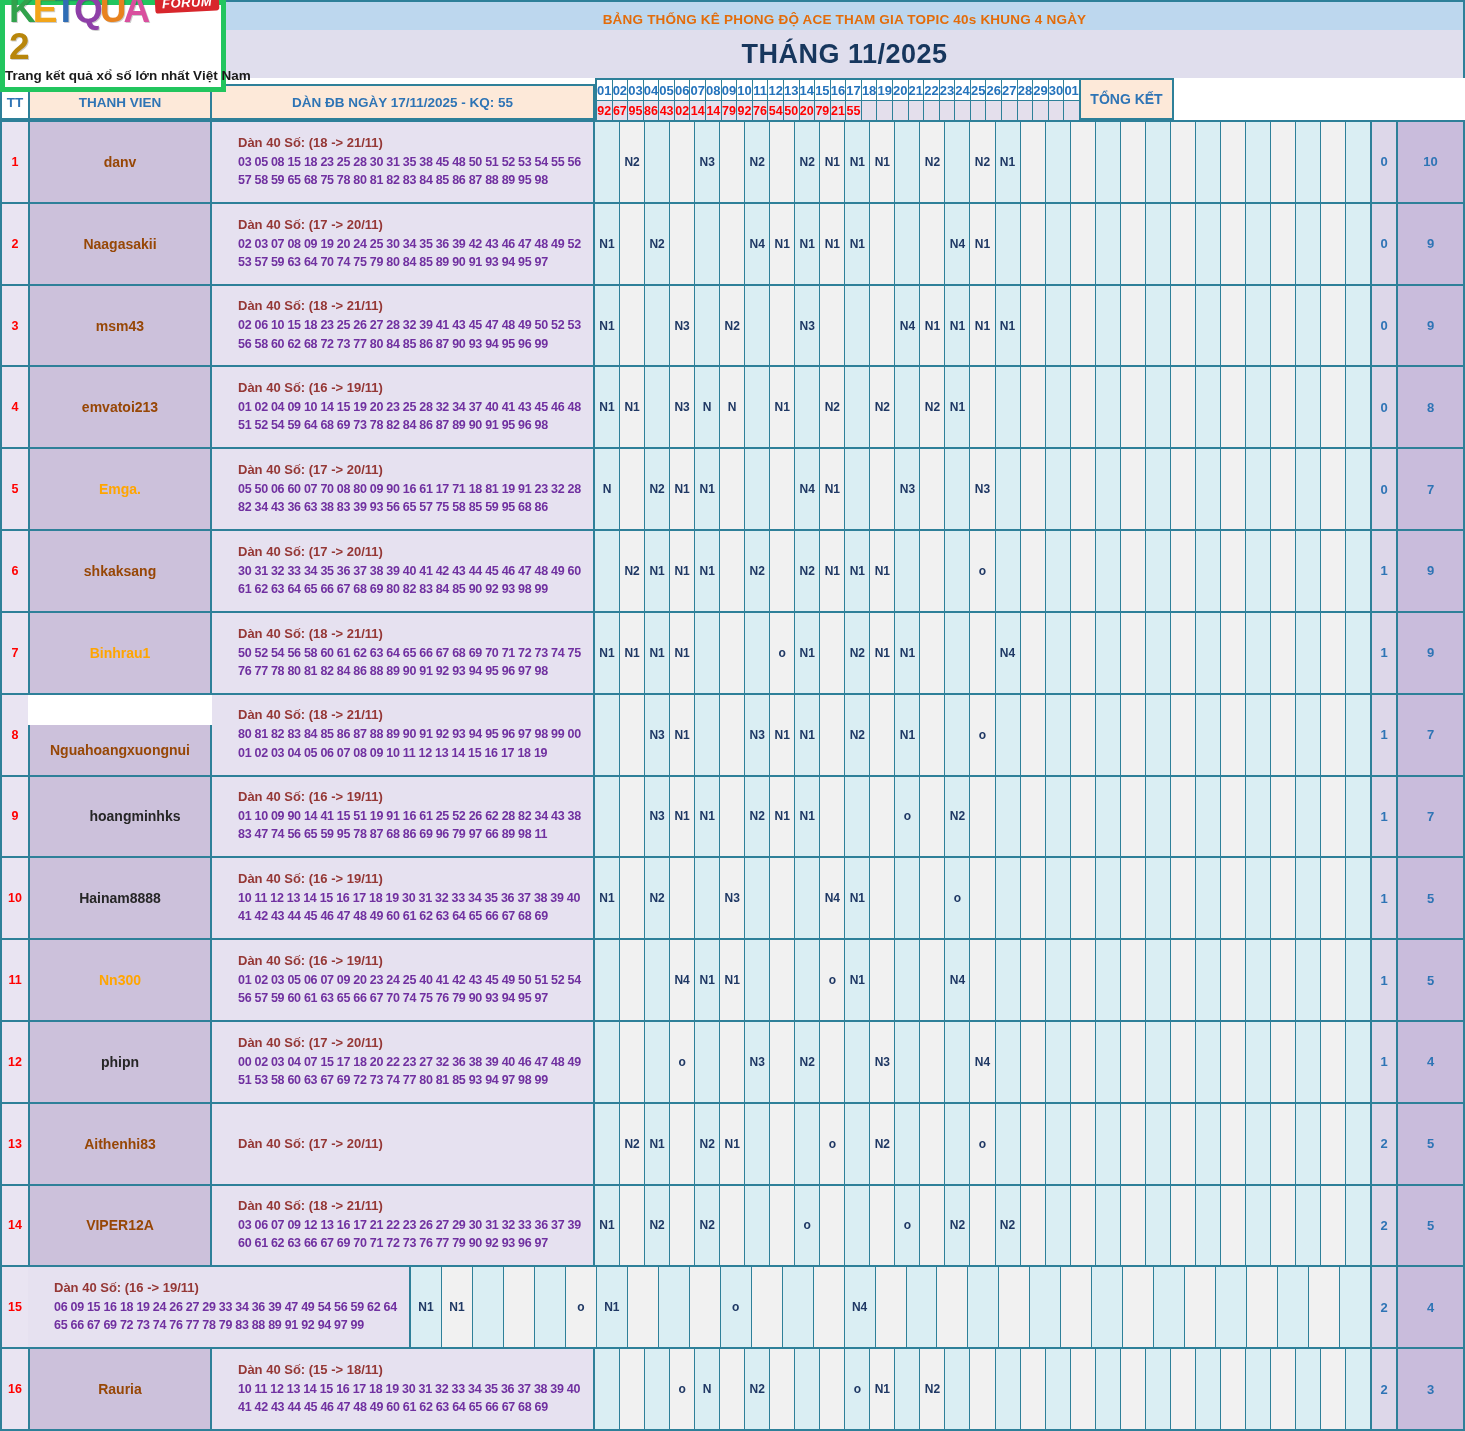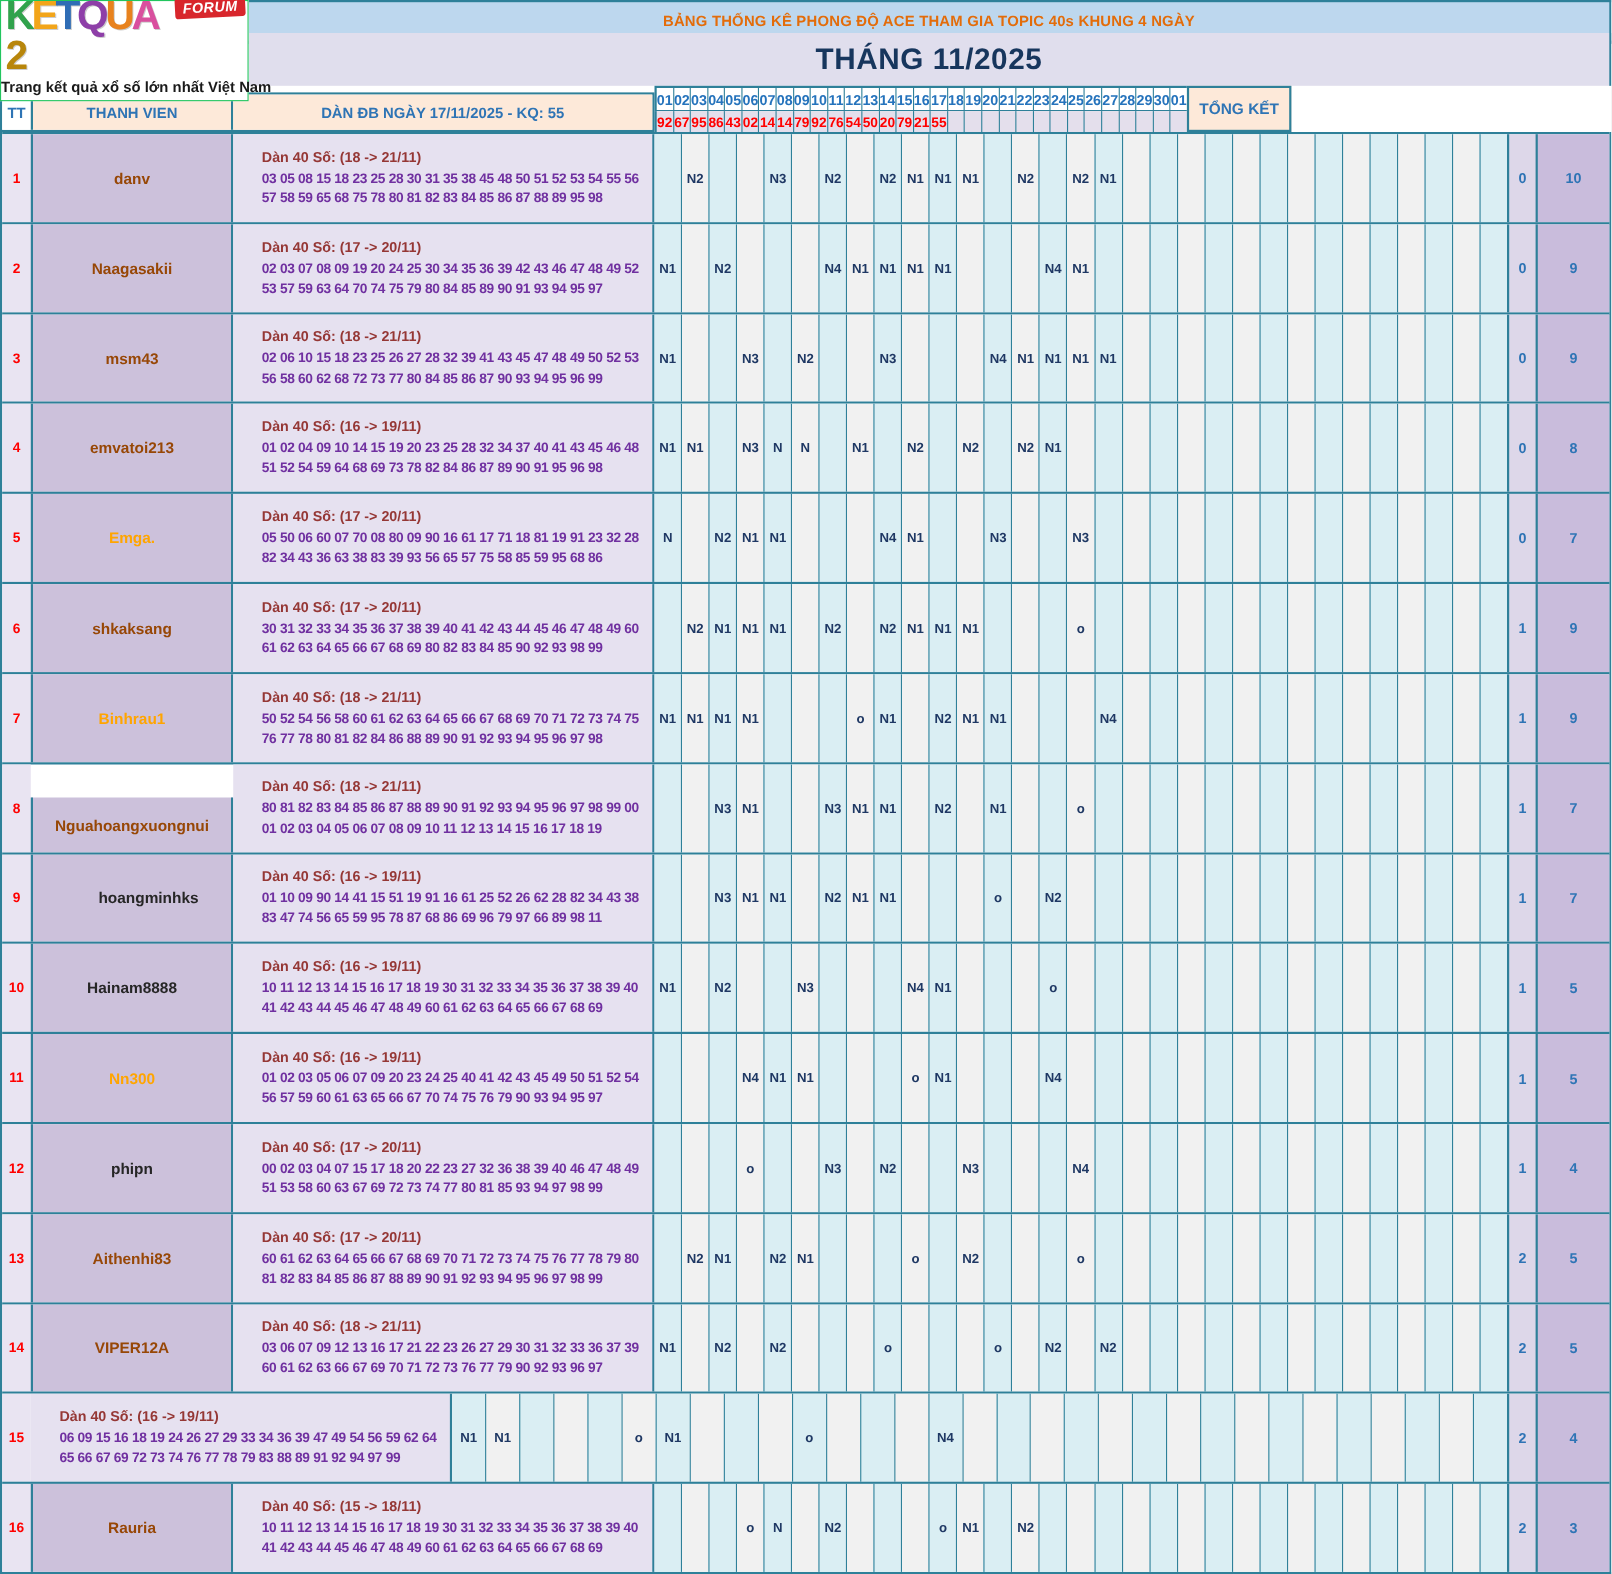--- a/index.html
+++ b/index.html
@@ -9,21 +9,21 @@
   .title-bar{position:absolute;left:226px;top:0;width:1239px;height:40px;background:#BDD7EE;
     border-top:2px solid #2e8099;border-right:2px solid #2e8099;border-bottom:3px solid #17375E;
     box-sizing:border-box;display:flex;align-items:center;justify-content:center;
     color:#E36C0A;font-weight:bold;font-size:13.5px;letter-spacing:.2px;}
   .month-bar{position:absolute;left:226px;top:30px;width:1239px;height:48px;background:#E0DEED;
     border-right:2px solid #2e8099;box-sizing:border-box;display:flex;align-items:center;justify-content:center;
     color:#17365D;font-weight:bold;font-size:27px;letter-spacing:.5px;}
 
   
   .logo-panel{position:absolute;left:0;top:0;width:226px;height:92px;background:#fff;z-index:6;
-    border:1px solid #22c55e;box-sizing:border-box;display:flex;flex-direction:column;justify-content:flex-end;}
+    border:5px solid #22c55e;box-sizing:border-box;display:flex;flex-direction:column;justify-content:flex-end;}
   .logo-row{display:flex;align-items:flex-start;padding:2px 2px 0 4px;}
   .logo-word{font-weight:800;font-size:37px;line-height:1;letter-spacing:-3px;
     text-shadow:1px 1px 0 #00000033;}
   .logo-word span{display:inline-block;}
   .forum-badge{margin-left:4px;margin-top:2px;background:#D8262C;color:#fff;font-weight:800;font-style:italic;
     font-size:13px;padding:2px 7px;border-radius:3px;transform:rotate(-3deg);letter-spacing:.5px;}
   .logo-tagline{color:#1a1a1a;font-weight:600;font-size:13.5px;text-align:center;padding:3px 0 4px 0;white-space:nowrap;}
 
   
   .grid-head{position:absolute;left:0;top:78px;width:1174px;height:42px;display:flex;box-sizing:border-box;}
@@ -683,21 +683,20 @@
           <div class="c-day alt"></div>
         </div>
         <div class="c c-t1">1</div>
         <div class="c c-t2">4</div>
       </div>
       <div class="row">
         <div class="c c-tt">13</div>
         <div class="c c-member" style="color: rgb(151, 71, 6);">Aithenhi83</div>
         <div class="c c-dan">
           <div class="dan-h">Dàn 40 Số: (17 -&gt; 20/11)</div>
-          <div class="dan-n">60 61 62 63 64 65 66 67 68 69 70 71 72 73 74 75 76 77 78 79 80 81 82 83 84 85 86 87 88 89 90 91 92 93 94 95 96 97 98 99</div>
         </div>
         <div class="c-days">
           <div class="c-day alt"></div>
           <div class="c-day">N2</div>
           <div class="c-day alt">N1</div>
           <div class="c-day"></div>
           <div class="c-day alt">N2</div>
           <div class="c-day">N1</div>
           <div class="c-day alt"></div>
           <div class="c-day"></div>

